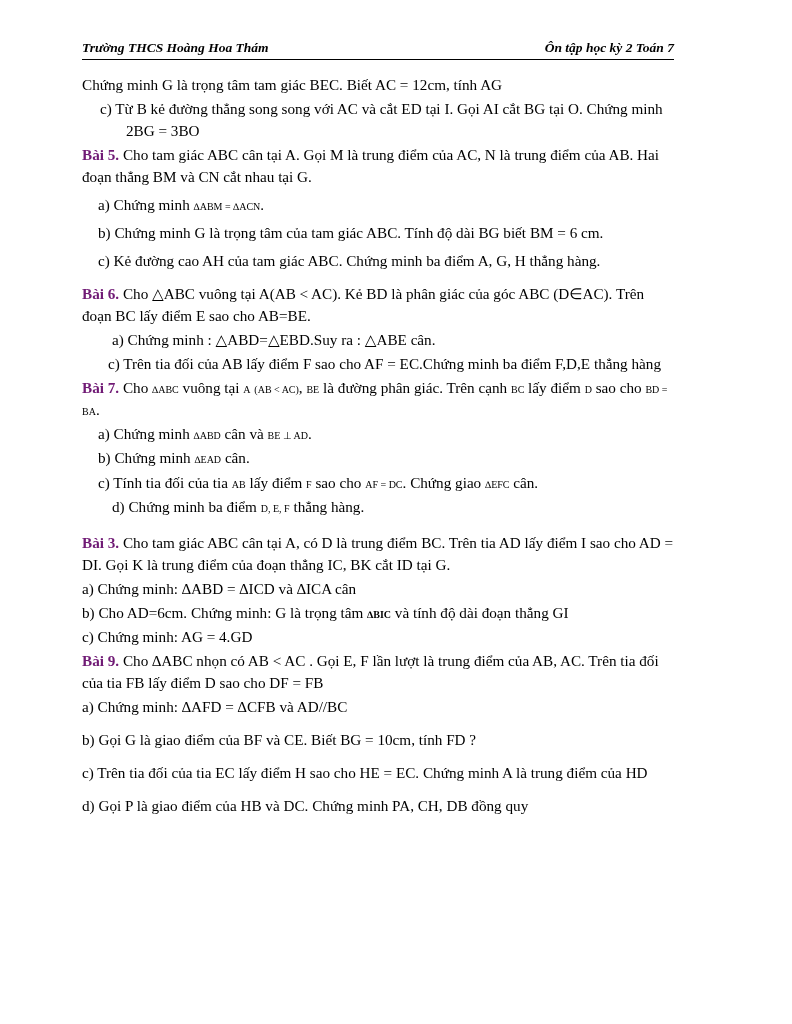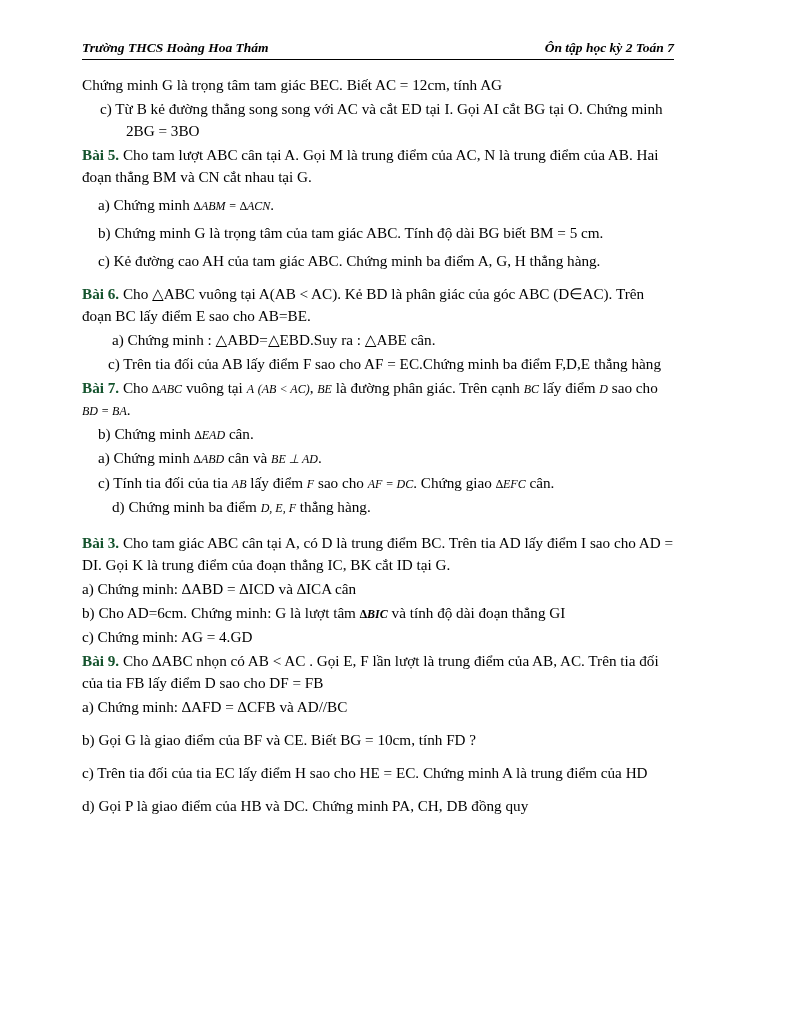--- a/index.html
+++ b/index.html
@@ -35,22 +35,22 @@
   .header-right { text-align: right; }
 
   .content {
     padding-top: 14px;
     font-size: 15.2px;
     line-height: 1.45;
   }
   p {
     margin: 0 0 2px 0;
   }
-  .blue { color: #14532d; font-weight: bold; }
-  .mathital { font-style: italic; font-size: 12px; }
+  .blue { color: #701a75; font-weight: bold; }
+  .mathital { font-size: 10px; }
   .indent1 { padding-left: 16px; }
   .indent2 { padding-left: 30px; }
   .indent3 { padding-left: 44px; }
   .hang-c {
     padding-left: 44px;
     text-indent: -26px;
   }
   .gap { margin-top: 11px; }
   .gap-sm { margin-top: 6px; }
   .gap-lg { margin-top: 14px; }
@@ -65,57 +65,57 @@
     <div class="header-left">Trường THCS Hoàng Hoa Thám</div>
     <div class="header-right">Ôn tập học kỳ 2 Toán 7</div>
   </div>
 
   <div class="content">
 
     <p>Chứng minh G là trọng tâm tam giác BEC. Biết AC = 12cm, tính AG</p>
     <p class="hang-c">c)  Từ B kẻ đường thẳng song song với AC và cắt ED tại I. Gọi AI cắt BG tại O. Chứng minh 2BG = 3BO</p>
 
     <p>
-      <span class="blue">Bài 5.</span><span> Cho tam lượt ABC cân tại A. Gọi M là trung điểm của AC, N là trung điểm của AB. Hai đoạn thẳng BM và CN cắt nhau tại G.</span>
+      <span class="blue">Bài 5.</span><span> Cho tam giác ABC cân tại A. Gọi M là trung điểm của AC, N là trung điểm của AB. Hai đoạn thẳng BM và CN cắt nhau tại G.</span>
     </p>
 
     <p class="indent1 gap-sm">
       <span>a) Chứng minh </span><span class="mathital">∆ABM = ∆ACN</span><span>.</span>
     </p>
-    <p class="indent1 gap-sm">b) Chứng minh G là trọng tâm của tam giác ABC. Tính độ dài BG biết BM = 5 cm.</p>
+    <p class="indent1 gap-sm">b) Chứng minh G là trọng tâm của tam giác ABC. Tính độ dài BG biết BM = 6 cm.</p>
     <p class="indent1 gap-sm">c) Kẻ đường cao AH của tam giác ABC. Chứng minh ba điểm A, G, H thẳng hàng.</p>
 
     <p class="gap">
       <span class="blue">Bài 6.</span><span> Cho △ABC vuông tại A(AB &lt; AC). Kẻ BD là phân giác của góc ABC (D∈AC). Trên đoạn BC lấy điểm E sao cho AB=BE.</span>
     </p>
     <p class="indent2">a)  Chứng minh : △ABD=△EBD.Suy ra : △ABE cân.</p>
     <p class="indent3" style="text-indent:-18px">c)  Trên tia đối của AB lấy điểm F sao cho AF = EC.Chứng minh ba điểm F,D,E thẳng hàng</p>
 
     <p class="line-b7">
       <span class="blue">Bài 7.</span><span> Cho </span><span class="mathital">∆ABC</span><span> vuông tại </span><span class="mathital">A</span><span>  </span><span class="mathital">(AB &lt; AC)</span><span>, </span><span class="mathital">BE</span><span> là đường phân giác. Trên cạnh </span><span class="mathital">BC</span><span> lấy điểm </span><span class="mathital">D</span><span> sao cho </span><span class="mathital">BD = BA</span><span>.</span>
     </p>
     <p class="indent1">
-      <span>b) Chứng minh </span><span class="mathital">∆EAD</span><span> cân.</span>
+      <span>a) Chứng minh </span><span class="mathital">∆ABD</span><span> cân và </span><span class="mathital">BE ⊥ AD</span><span>.</span>
     </p>
     <p class="indent1">
-      <span>a) Chứng minh </span><span class="mathital">∆ABD</span><span> cân và </span><span class="mathital">BE ⊥ AD</span><span>.</span>
+      <span>b) Chứng minh </span><span class="mathital">∆EAD</span><span> cân.</span>
     </p>
     <p class="indent1">
       <span>c) Tính tia đối của tia </span><span class="mathital">AB</span><span> lấy điểm </span><span class="mathital">F</span><span> sao cho </span><span class="mathital">AF = DC</span><span>. Chứng giao </span><span class="mathital">∆EFC</span><span> cân.</span>
     </p>
     <p class="indent2">
       <span>d) Chứng minh ba điểm </span><span class="mathital">D, E, F</span><span> thẳng hàng.</span>
     </p>
 
     <p class="gap-lg">
       <span class="blue">Bài 3.</span><span> Cho tam giác ABC cân tại A, có D là trung điểm BC. Trên tia AD lấy điểm I sao cho AD = DI. Gọi K là trung điểm của đoạn thẳng IC, BK cắt ID tại G.</span>
     </p>
     <p>a) Chứng minh: ∆ABD = ∆ICD và ∆ICA cân</p>
     <p>
-      <span>b) Cho AD=6cm. Chứng minh:  G là lượt tâm </span><span class="mathital" style="font-weight:bold">∆BIC</span><span> và tính độ dài đoạn thẳng GI</span>
+      <span>b) Cho AD=6cm. Chứng minh:  G là trọng tâm </span><span class="mathital" style="font-weight:bold">∆BIC</span><span> và tính độ dài đoạn thẳng GI</span>
     </p>
     <p>c) Chứng minh: AG = 4.GD</p>
 
     <p>
       <span class="blue">Bài 9.</span><span> Cho  ∆ABC  nhọn có  AB &lt; AC . Gọi E, F lần lượt là trung điểm của AB, AC. Trên tia đối của tia FB lấy điểm D sao cho  DF = FB</span>
     </p>
     <p>a) Chứng minh:  ∆AFD = ∆CFB  và AD//BC</p>
     <p class="gap">b) Gọi G là giao điểm của BF và CE. Biết BG =  10cm, tính FD ?</p>
     <p class="gap">c) Trên tia đối của tia EC lấy điểm H sao cho HE = EC. Chứng minh A là trung điểm của HD</p>
     <p class="gap">d) Gọi P là giao điểm của HB và DC. Chứng minh PA, CH, DB đồng quy</p>

